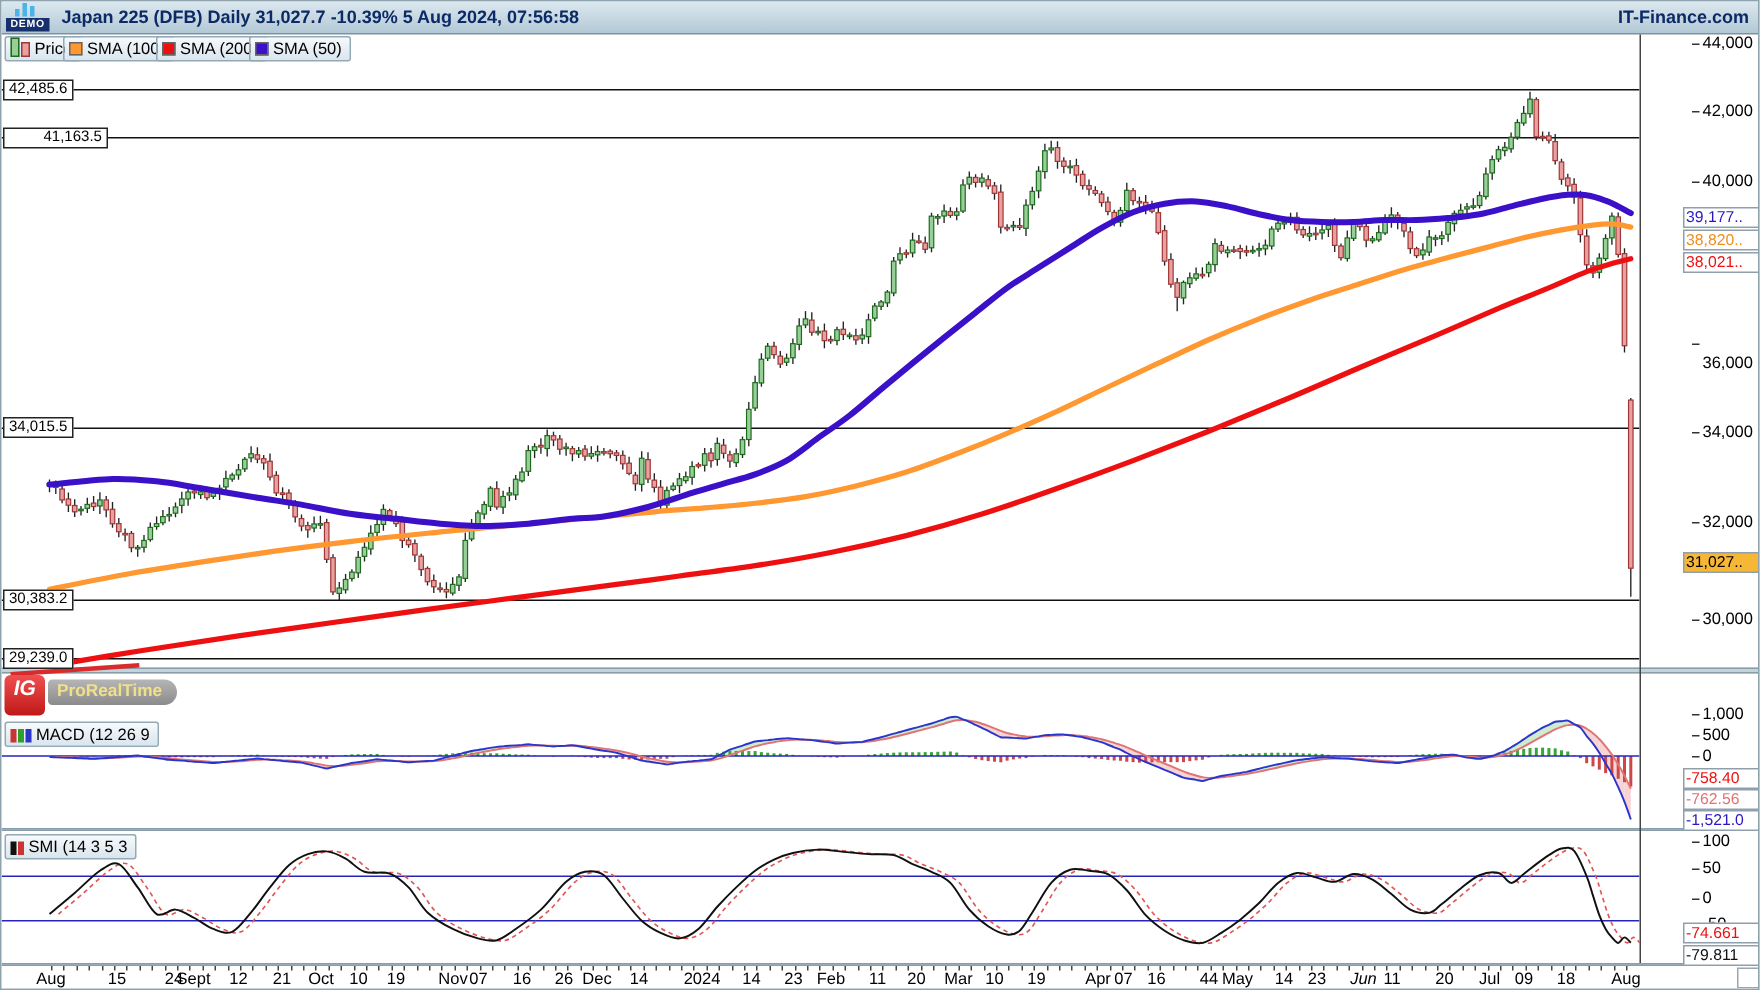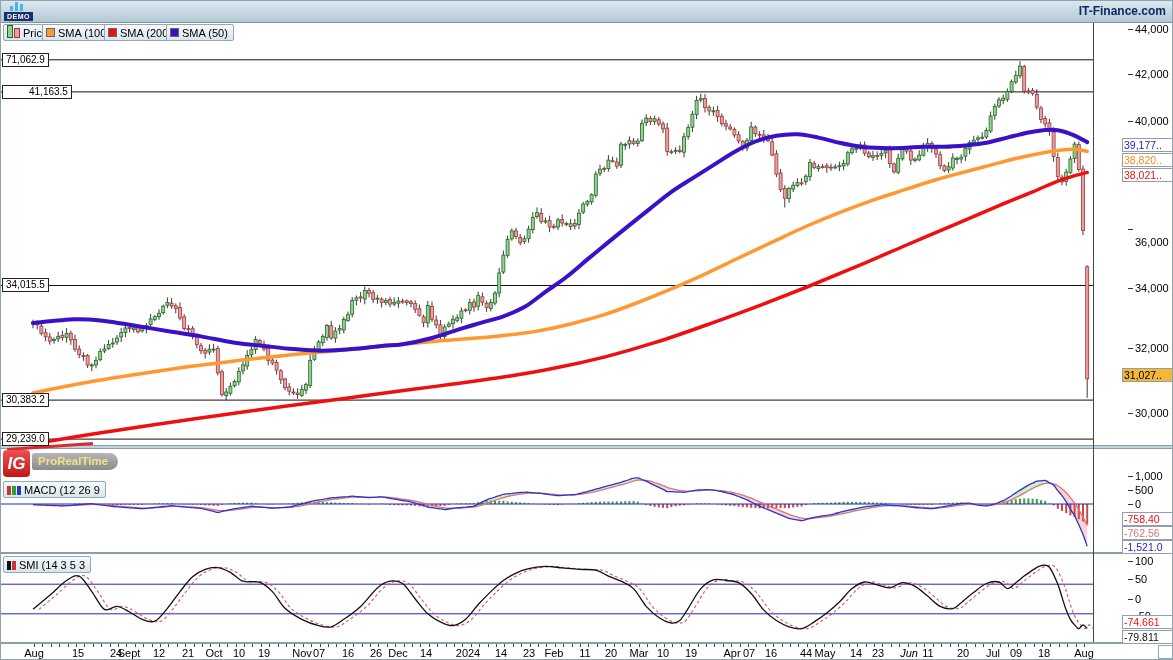--- a/index.html
+++ b/index.html
@@ -16,36 +16,37 @@
   .dbl i{display:inline-block;width:4px;}
   .sep{position:absolute;left:0;width:1173px;background:#c2d3dc;border-top:1px solid #8a9eaa;border-bottom:1px solid #8a9eaa;box-sizing:border-box;}
   svg{position:absolute;left:0;}
   .axis-label{position:absolute;left:1134px;font-size:11px;color:#000;white-space:nowrap;}
   .tickdash{position:absolute;left:1127px;width:5px;height:1px;background:#333;}
   .badge{position:absolute;left:1121px;width:48px;height:12px;line-height:12px;font-size:10.5px;border:1px solid #8fa0ac;background:#fff;padding:0 1px;white-space:nowrap;overflow:hidden;}
   .lvlbox{position:absolute;left:1px;background:#fff;border:1px solid #222;font-size:10px;height:12px;line-height:12px;padding:0 3px;white-space:nowrap;}
   .xlab{position:absolute;top:646px;font-size:11px;color:#000;transform:translateX(-50%);white-space:nowrap;}
   .xtick{position:absolute;top:643px;width:1px;height:3px;background:#444;}
   #yaxis-line{position:absolute;left:1092px;top:22px;width:1px;height:619px;background:#444;}
-  #ig-logo{position:absolute;left:2px;top:449px;width:27px;height:27px;background:linear-gradient(#f05050,#c01818);border-radius:4px;color:#fff;font-weight:bold;font-style:italic;font-size:17px;display:flex;align-items:center;justify-content:center;}
+  #ig-logo{position:absolute;left:2px;top:449px;width:27px;height:27px;background:linear-gradient(#f05050,#c01818);border-radius:4px;color:#fff;font-weight:bold;font-style:italic;font-size:14px;display:flex;align-items:flex-start;justify-content:center;}
   #prt-ribbon{position:absolute;left:6px;top:444px;width:86px;height:3px;background:#d92b2b;transform:rotate(-4deg);}
   #prt-logo{position:absolute;left:31px;top:452px;height:17px;line-height:17px;background:linear-gradient(#b5b5b5,#8b8b8b);border-radius:3px 9px 9px 3px;color:#f0e08a;font-weight:bold;font-size:11.5px;padding:0 10px 0 6px;}
   #corner-box{position:absolute;left:1157px;top:644px;width:13px;height:12px;border:1px solid #98a8b2;background:#fff;}
 </style>
 </head>
 <body>
 
 <div id="stage">
   <div id="header">
     <span id="demo-icon">
         <span style="height:5px"></span>
         <span style="height:9px"></span>
         <span style="height:7px"></span>
       </span>
     <span id="demo-badge">DEMO</span>
+    <span id="chart-title">Japan 225 (DFB) Daily 31,027.7 -10.39% 5 Aug 2024, 07:56:58</span>
     <span id="brand">IT-Finance.com</span>
   </div>
 
   <svg id="price-svg" style="top:22px" width="1092" height="422">
       <g>
         <line x1="0" y1="36.8" x2="1092" y2="36.8" stroke="#111111" stroke-width="1"></line>
         <line x1="0" y1="68.9" x2="1092" y2="68.9" stroke="#111111" stroke-width="1"></line>
         <line x1="0" y1="262.5" x2="1092" y2="262.5" stroke="#111111" stroke-width="1"></line>
         <line x1="0" y1="377.1" x2="1092" y2="377.1" stroke="#111111" stroke-width="1"></line>
         <line x1="0" y1="416.1" x2="1092" y2="416.1" stroke="#111111" stroke-width="1"></line>
@@ -1131,21 +1132,21 @@
       <div class="tickdash" style="top: 578px;"></div>
       <div class="axis-label" style="top: 572px;">50</div>
       <div class="tickdash" style="top: 598px;"></div>
       <div class="axis-label" style="top: 592px;">0</div>
       <div class="tickdash" style="top: 615px;"></div>
       <div class="axis-label" style="top: 609px;">-50</div>
       <div class="badge" style="top: 614px; color: rgb(238, 16, 16); background: rgb(255, 255, 255);">-74.661</div>
       <div class="badge" style="top: 629px; color: rgb(17, 17, 17); background: rgb(255, 255, 255);">-79.811</div>
     </div>
   <div id="overlay">
-      <div class="lvlbox" style="top: 51.81px;">71,062.9</div>
+      <div class="lvlbox" style="top: 51.81px;">42,485.6</div>
       <div class="lvlbox" style="top: 83.8974px; padding-left: 26px;">41,163.5</div>
       <div class="lvlbox" style="top: 277.494px;">34,015.5</div>
       <div class="lvlbox" style="top: 392.114px;">30,383.2</div>
       <div class="lvlbox" style="top: 431.077px;">29,239.0</div>
     </div>
   <div id="xaxis">
       <div class="xtick" style="left: 33px;"></div>
       <div class="xtick" style="left: 41.4px;"></div>
       <div class="xtick" style="left: 49.8px;"></div>
       <div class="xtick" style="left: 58.2px;"></div>

